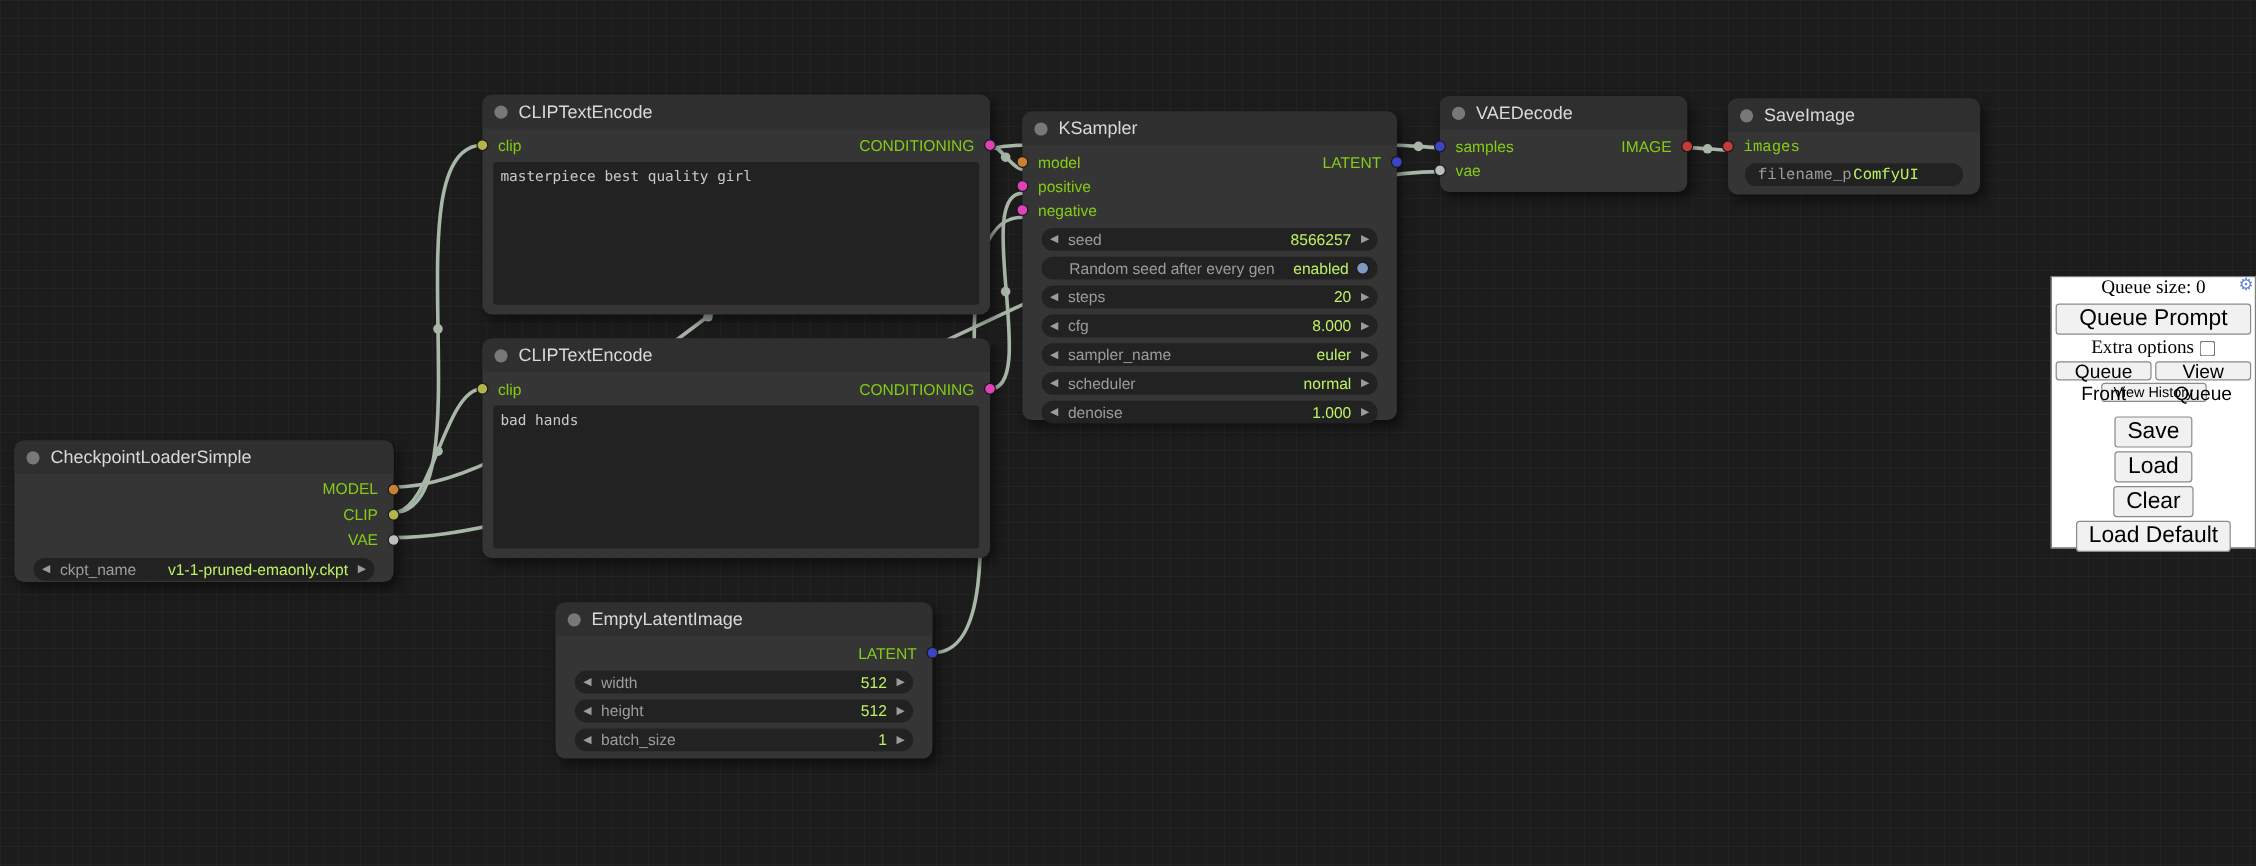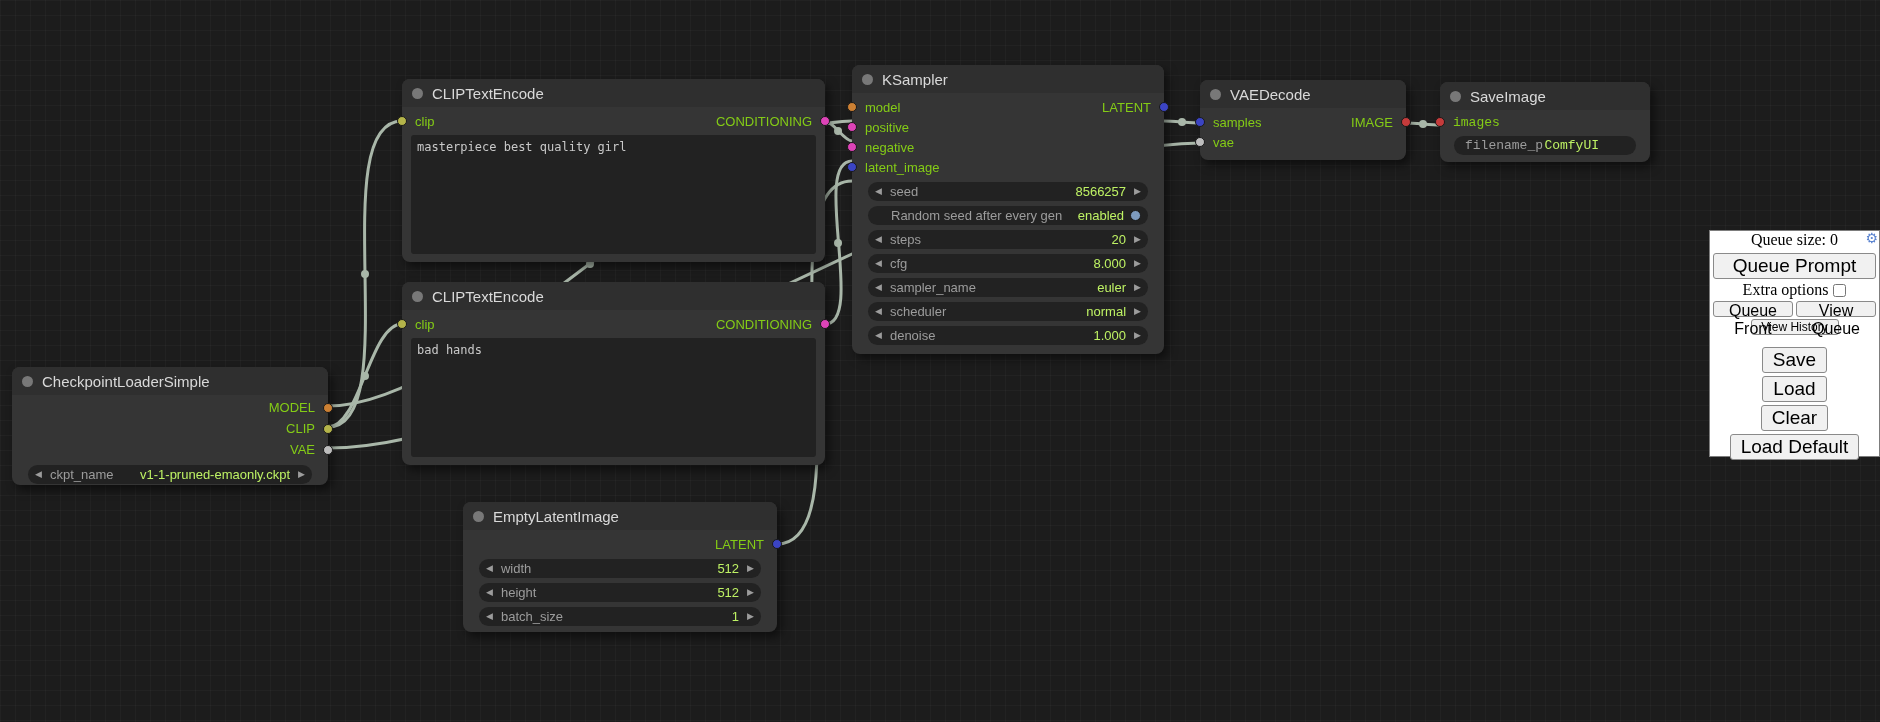--- a/index.html
+++ b/index.html
@@ -167,44 +167,40 @@
       </div>
       <div class="widget">
         <span class="arr">◀</span>
         <span class="w-label">batch_size</span>
         <span class="w-value">1</span>
         <span class="arr">▶</span>
       </div>
     </div>
   </div>
 
-  <div class="node" style="left:852px;top:65px;width:312px;height:289px;">
+  <div class="node" style="left:852px;top:93px;width:312px;height:257px;">
     <div class="ntitle">
       <span class="tdot"></span>
       <span class="ttext">KSampler</span>
     </div>
     <div class="nbody">
       <div class="row between">
         <span class="dot in" style="background: rgb(204, 128, 51);"></span>
         <span class="slot-label">model</span>
         <span class="slot-label">LATENT</span>
         <span class="dot out" style="background: rgb(59, 68, 195);"></span>
       </div>
       <div class="row">
         <span class="dot in" style="background: rgb(221, 67, 183);"></span>
         <span class="slot-label">positive</span>
       </div>
       <div class="row">
         <span class="dot in" style="background: rgb(221, 67, 183);"></span>
         <span class="slot-label">negative</span>
       </div>
-      <div class="row">
-        <span class="dot in" style="background: rgb(59, 68, 195);"></span>
-        <span class="slot-label">latent_image</span>
-      </div>
       <div class="widget">
         <span class="arr">◀</span>
         <span class="w-label">seed</span>
         <span class="w-value">8566257</span>
         <span class="arr">▶</span>
       </div>
       <div class="widget">
         <span class="w-label" style="margin-left:16px;">Random seed after every gen</span>
         <span class="w-value" style="margin-right:0;">enabled</span>
         <span class="toggle-dot" style="background: rgb(125, 155, 191);"></span>

